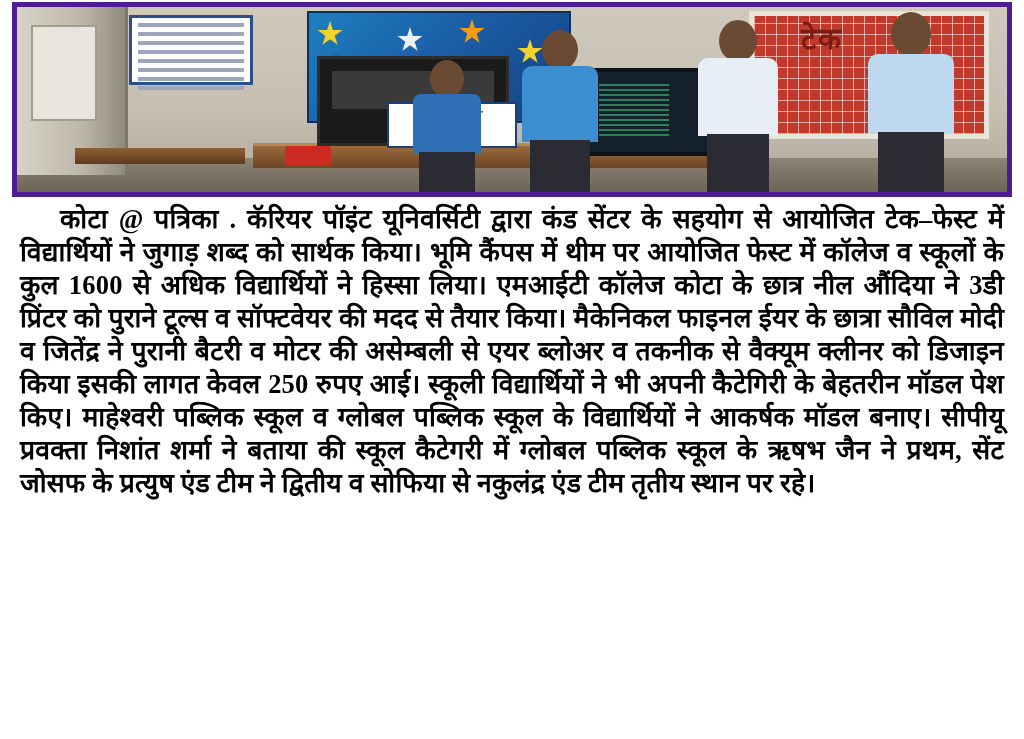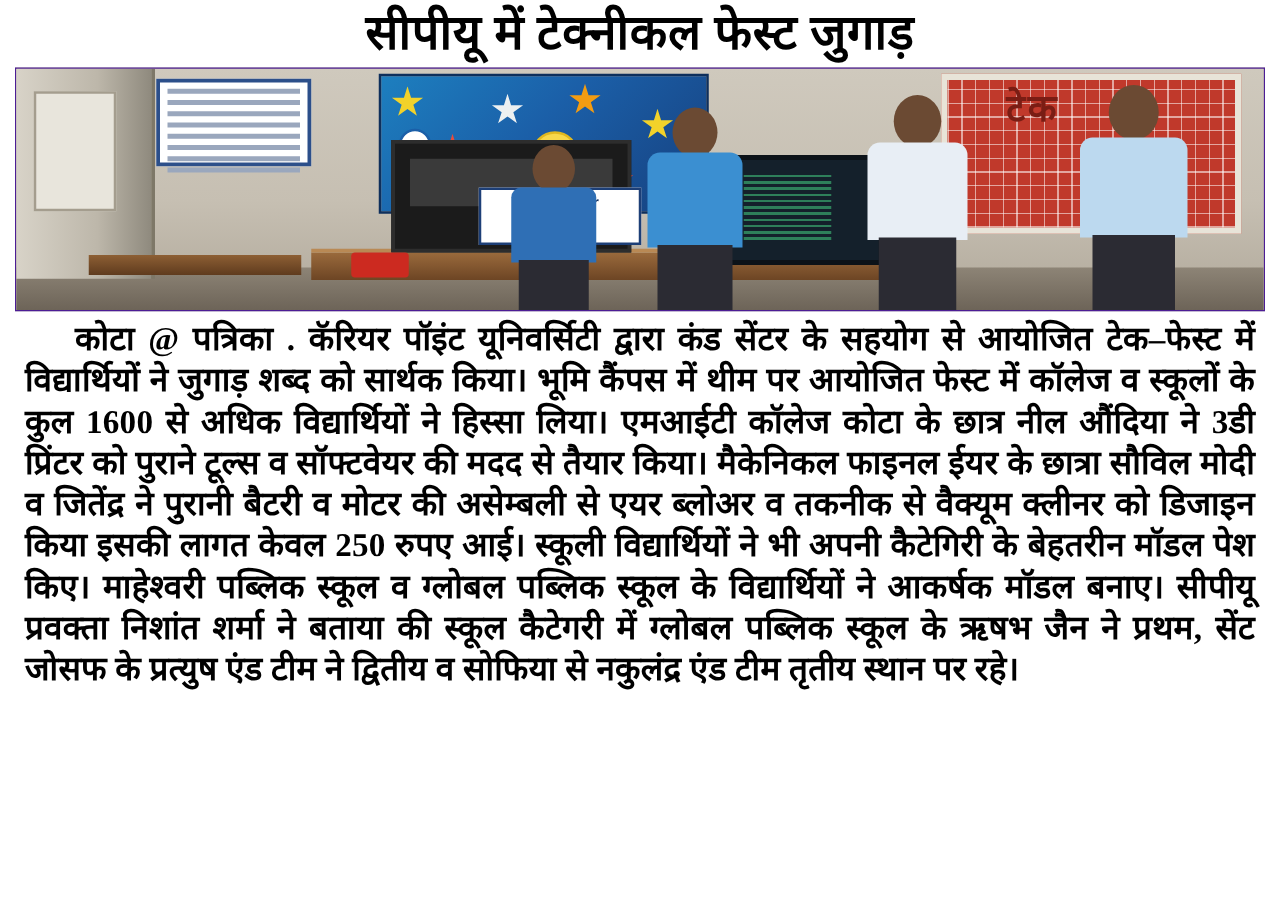--- a/index.html
+++ b/index.html
@@ -33,21 +33,21 @@
     white-space: nowrap;
   }
   
   .photo {
     position: relative;
     width: 1000px;
     height: 195px;
     margin: 2px auto 0 auto;
     overflow: hidden;
     background: #b9b2a6;
-    border: 1px solid #4c1d95;
+    border: 5px solid #4c1d95;
     box-sizing: border-box;
   }
   .ph-wall {
     position: absolute; left: 0; top: 0; right: 0; bottom: 0;
     background:
       linear-gradient(to bottom, #cfc9bd 0%, #c6bfb2 55%, #b0a89a 100%);
   }
   .ph-floor {
     position: absolute; left: 0; right: 0; bottom: 0; height: 34px;
     background: linear-gradient(to bottom, #8d8476, #6d6458);
@@ -167,21 +167,20 @@
   .article .lead {
     font-weight: bold;
     margin-left: 40px;
   }
 </style>
 </head>
 <body>
 
 <div class="page">
 
-  <div class="headline">सीपीयू में टेक्नीकल फेस्ट जुगाड़</div>
 
   <div class="photo">
     <div class="ph-wall"></div>
     <div class="ph-floor"></div>
 
     <div class="ph-leftdoor">
       <div class="ph-leftpanel"></div>
     </div>
 
     <div class="ph-notice">

